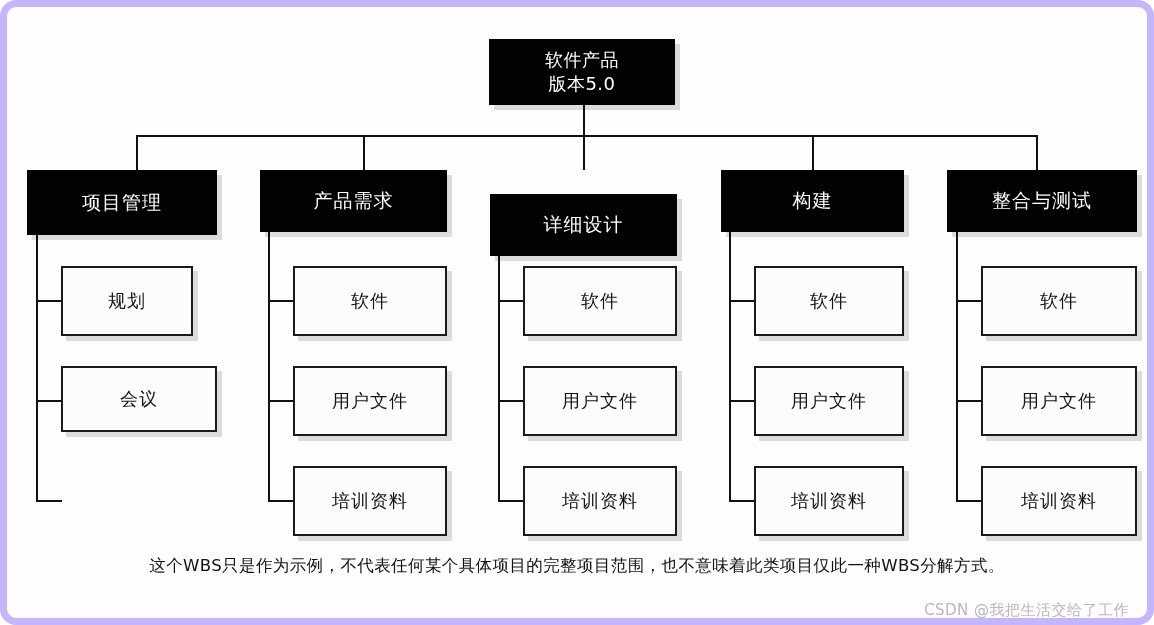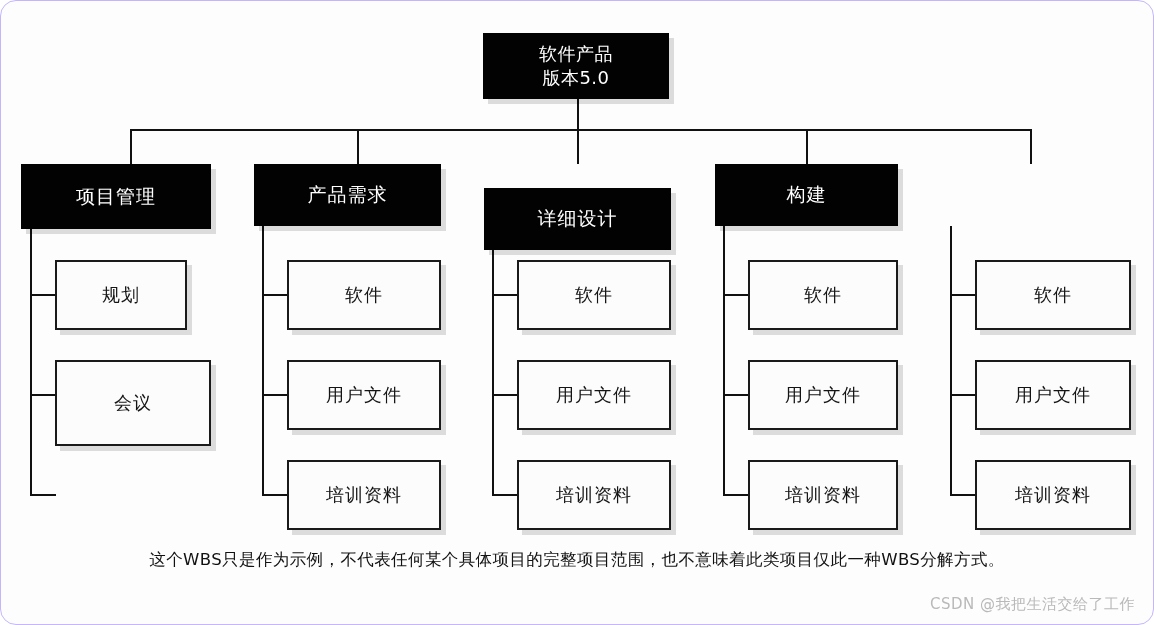--- a/index.html
+++ b/index.html
@@ -7,21 +7,21 @@
     width:1154px;height:625px;
     background:#ffffff;
     font-family:"DejaVu Sans","Liberation Sans",sans-serif;
     overflow:hidden;
   }
   #canvas{
     position:relative;
     width:1154px;height:625px;
     box-sizing:border-box;
     background:#fdfdfd;
-    border:1px solid #c4b5fd;
+    border:7px solid #c4b5fd;
     border-radius:16px;
     overflow:hidden;
   }
 
   
   .node{
     position:absolute;
     box-sizing:border-box;
     display:flex;
     align-items:center;
@@ -104,21 +104,21 @@
     <span class="label">项目管理</span>
   </div>
   <div class="conn v" style="left:29px;top:225px;height:269px;"></div>
   <div class="conn h" style="left:29px;top:293px;width:26px;"></div>
   <div class="conn h" style="left:29px;top:393px;width:26px;"></div>
   <div class="conn h" style="left:29px;top:493px;width:26px;"></div>
 
   <div class="node light" style="left:54px;top:259px;width:132px;height:70px;">
     <span class="label">规划</span>
   </div>
-  <div class="node light" style="left:54px;top:359px;width:156px;height:86px;">
+  <div class="node light" style="left:54px;top:359px;width:156px;height:66px;">
     <span class="label">会议</span>
   </div>
 
   <div class="node dark" style="left:253px;top:163px;width:187px;height:62px;">
     <span class="label">产品需求</span>
   </div>
   <div class="conn v" style="left:261px;top:225px;height:269px;"></div>
   <div class="conn h" style="left:261px;top:293px;width:26px;"></div>
   <div class="conn h" style="left:261px;top:393px;width:26px;"></div>
   <div class="conn h" style="left:261px;top:493px;width:26px;"></div>
@@ -162,20 +162,23 @@
   <div class="node light" style="left:747px;top:259px;width:150px;height:70px;">
     <span class="label">软件</span>
   </div>
   <div class="node light" style="left:747px;top:359px;width:150px;height:70px;">
     <span class="label">用户文件</span>
   </div>
   <div class="node light" style="left:747px;top:459px;width:150px;height:70px;">
     <span class="label">培训资料</span>
   </div>
 
+  <div class="node dark" style="left:940px;top:163px;width:190px;height:62px;">
+    <span class="label">整合与测试</span>
+  </div>
   <div class="conn v" style="left:949px;top:225px;height:269px;"></div>
   <div class="conn h" style="left:949px;top:293px;width:26px;"></div>
   <div class="conn h" style="left:949px;top:393px;width:26px;"></div>
   <div class="conn h" style="left:949px;top:493px;width:26px;"></div>
 
   <div class="node light" style="left:974px;top:259px;width:156px;height:70px;">
     <span class="label">软件</span>
   </div>
   <div class="node light" style="left:974px;top:359px;width:156px;height:70px;">
     <span class="label">用户文件</span>

